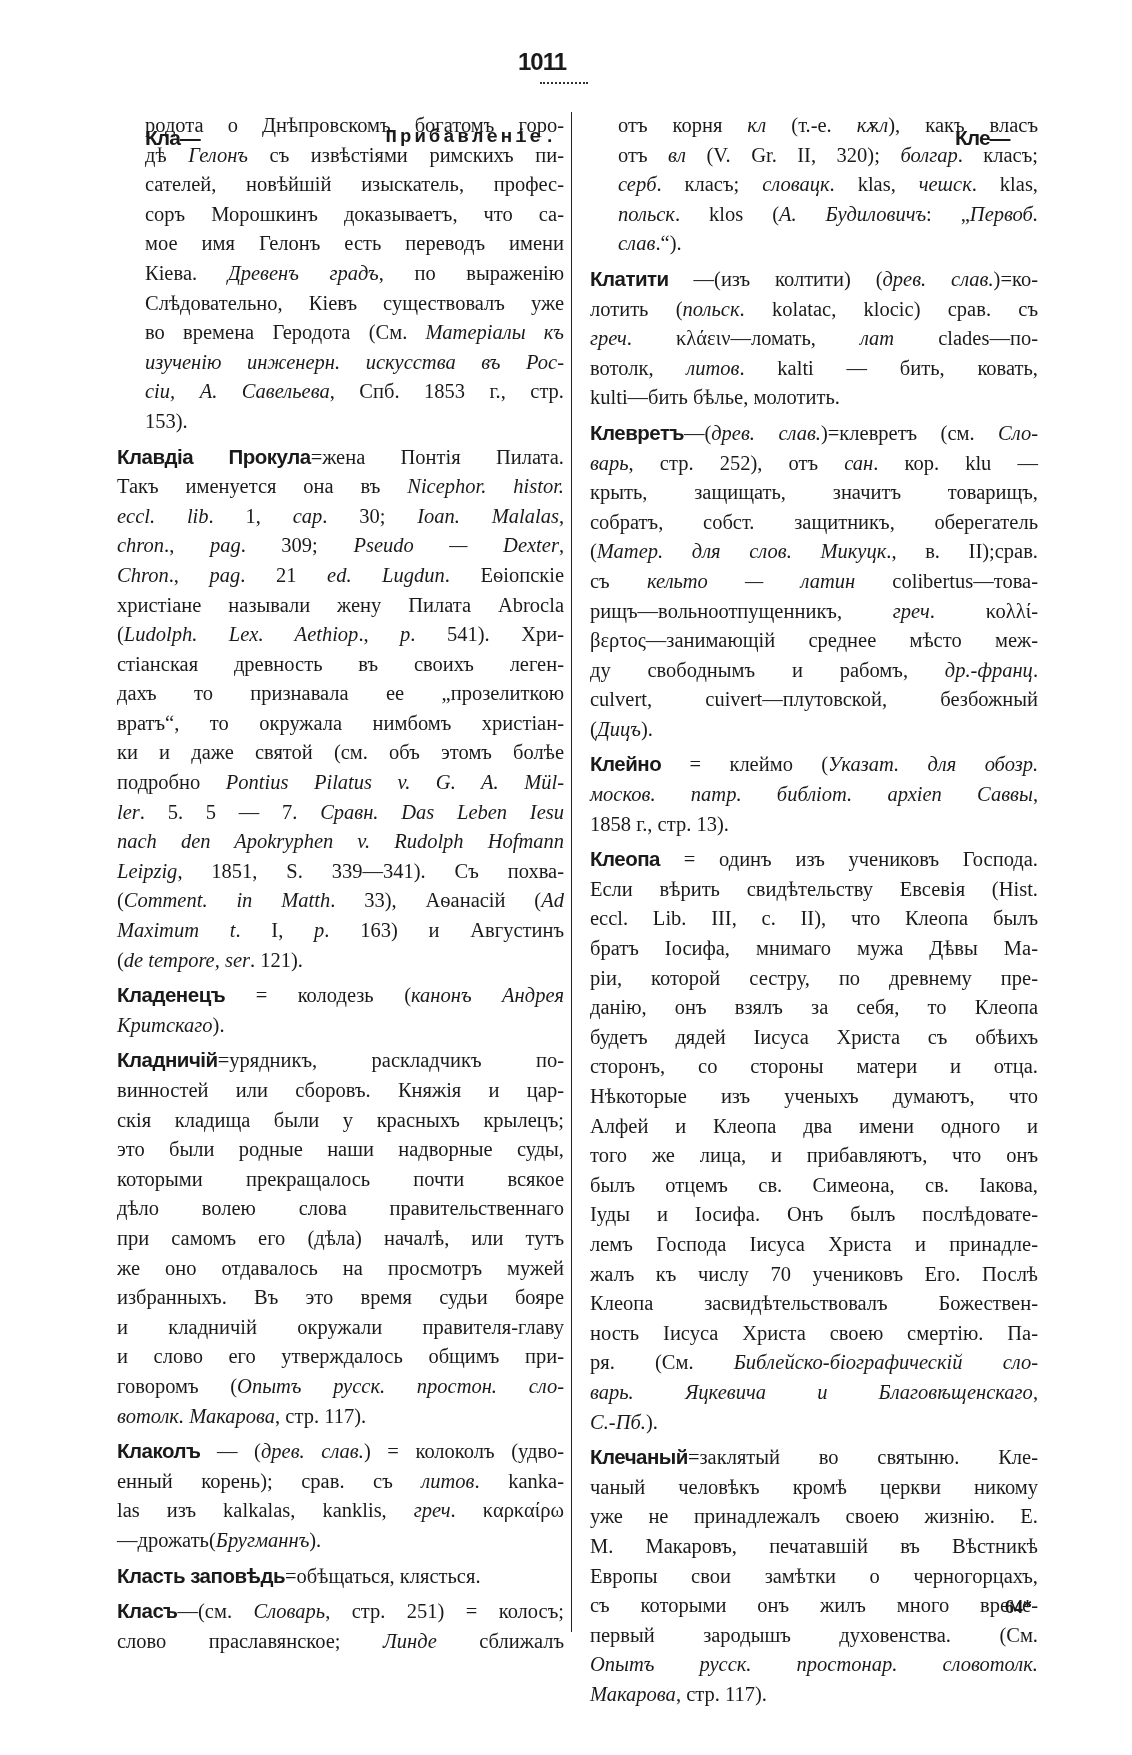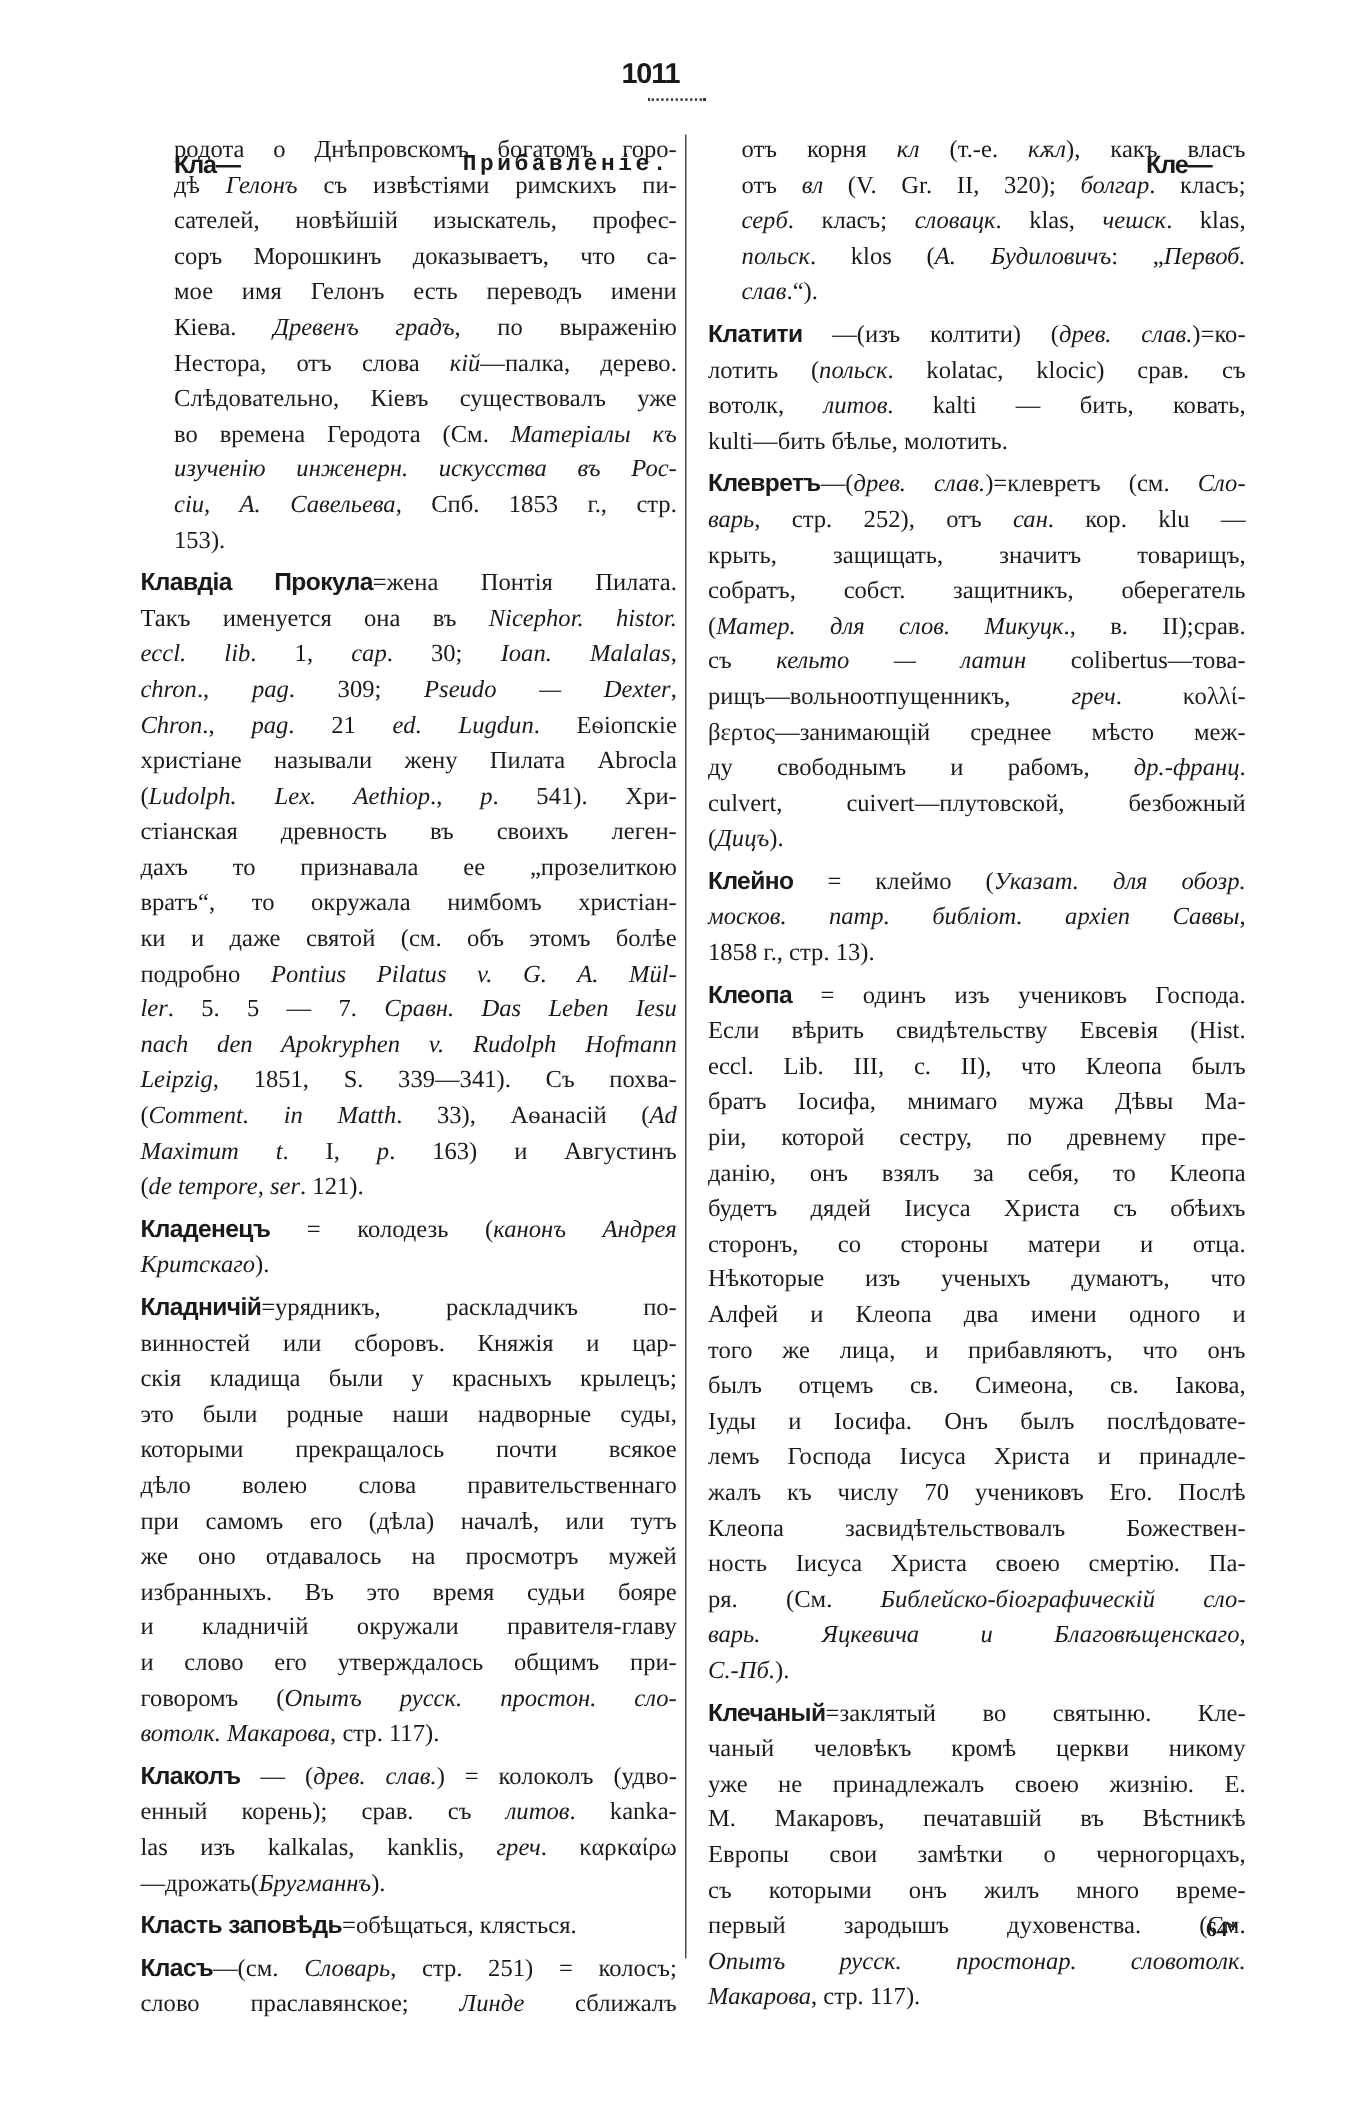--- a/index.html
+++ b/index.html
@@ -39,21 +39,20 @@
   <div class="running-head rh-right">Кле—</div>
 
   <div class="column col-left">
       <div class="entry continuation">
         <span class="line"><span>родота о Днѣпровскомъ богатомъ горо-</span></span>
         <span class="line"><span>дѣ </span><span class="i">Гелонъ</span><span> съ извѣстіями римскихъ пи-</span></span>
         <span class="line"><span>сателей, новѣйшій изыскатель, профес-</span></span>
         <span class="line"><span>соръ Морошкинъ доказываетъ, что са-</span></span>
         <span class="line"><span>мое имя Гелонъ есть переводъ имени</span></span>
         <span class="line"><span>Кіева. </span><span class="i">Древенъ градъ</span><span>, по выраженію</span></span>
-        <span class="line"><span>Нестора, отъ слова </span><span class="i">кій</span><span>—палка, дерево.</span></span>
         <span class="line"><span>Слѣдовательно, Кіевъ существовалъ уже</span></span>
         <span class="line"><span>во времена Геродота (См. </span><span class="i">Матеріалы къ</span></span>
         <span class="line"><span class="i">изученію инженерн. искусства въ Рос-</span></span>
         <span class="line"><span class="i">сіи, А. Савельева</span><span>, Спб. 1853 г., стр.</span></span>
         <span class="line last"><span>153).</span></span>
       </div>
       <div class="entry">
         <span class="line"><span class="hw">Клавдіа Прокула</span><span>=жена Понтія Пилата.</span></span>
         <span class="line"><span>Такъ именуется она въ </span><span class="i">Nicephor. histor.</span></span>
         <span class="line"><span class="i">eccl. lib</span><span>. 1, </span><span class="i">cap</span><span>. 30; </span><span class="i">Ioan. Malalas</span><span>,</span></span>
@@ -111,20 +110,21 @@
       <div class="entry continuation">
         <span class="line"><span>отъ корня </span><span class="i">кл</span><span> (т.-е. </span><span class="i">кѫл</span><span>), какъ власъ</span></span>
         <span class="line"><span>отъ </span><span class="i">вл</span><span> (V. Gr. II, 320); </span><span class="i">болгар</span><span>. класъ;</span></span>
         <span class="line"><span class="i">серб</span><span>. класъ; </span><span class="i">словацк</span><span>. klas, </span><span class="i">чешск</span><span>. klas,</span></span>
         <span class="line"><span class="i">польск</span><span>. klos (</span><span class="i">А. Будиловичъ</span><span>: „</span><span class="i">Первоб.</span></span>
         <span class="line last"><span class="i">слав</span><span>.“).</span></span>
       </div>
       <div class="entry">
         <span class="line"><span class="hw">Клатити</span><span> —(изъ колтити) (</span><span class="i">древ. слав.</span><span>)=ко-</span></span>
         <span class="line"><span>лотить (</span><span class="i">польск</span><span>. kolatac, klocic) срав. съ</span></span>
+        <span class="line"><span class="i">греч</span><span>. κλάειν—ломать, </span><span class="i">лат</span><span> clades—по-</span></span>
         <span class="line"><span>вотолк, </span><span class="i">литов</span><span>. kalti — бить, ковать,</span></span>
         <span class="line last"><span>kulti—бить бѣлье, молотить.</span></span>
       </div>
       <div class="entry">
         <span class="line"><span class="hw">Клевретъ</span><span>—(</span><span class="i">древ. слав.</span><span>)=клевретъ (см. </span><span class="i">Сло-</span></span>
         <span class="line"><span class="i">варь</span><span>, стр. 252), отъ </span><span class="i">сан</span><span>. кор. klu —</span></span>
         <span class="line"><span>крыть, защищать, значитъ товарищъ,</span></span>
         <span class="line"><span>собратъ, собст. защитникъ, оберегатель</span></span>
         <span class="line"><span>(</span><span class="i">Матер. для слов. Микуцк</span><span>., в. II);срав.</span></span>
         <span class="line"><span>съ </span><span class="i">кельто — латин</span><span> colibertus—това-</span></span>

